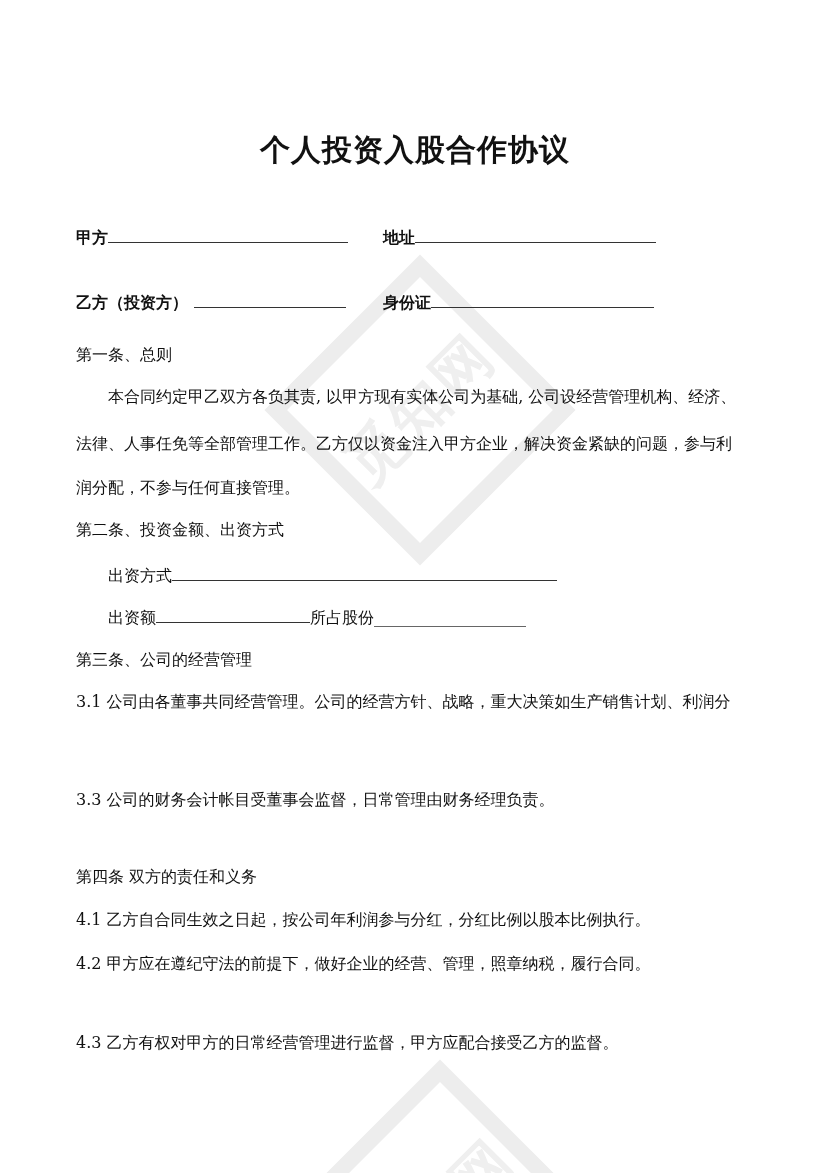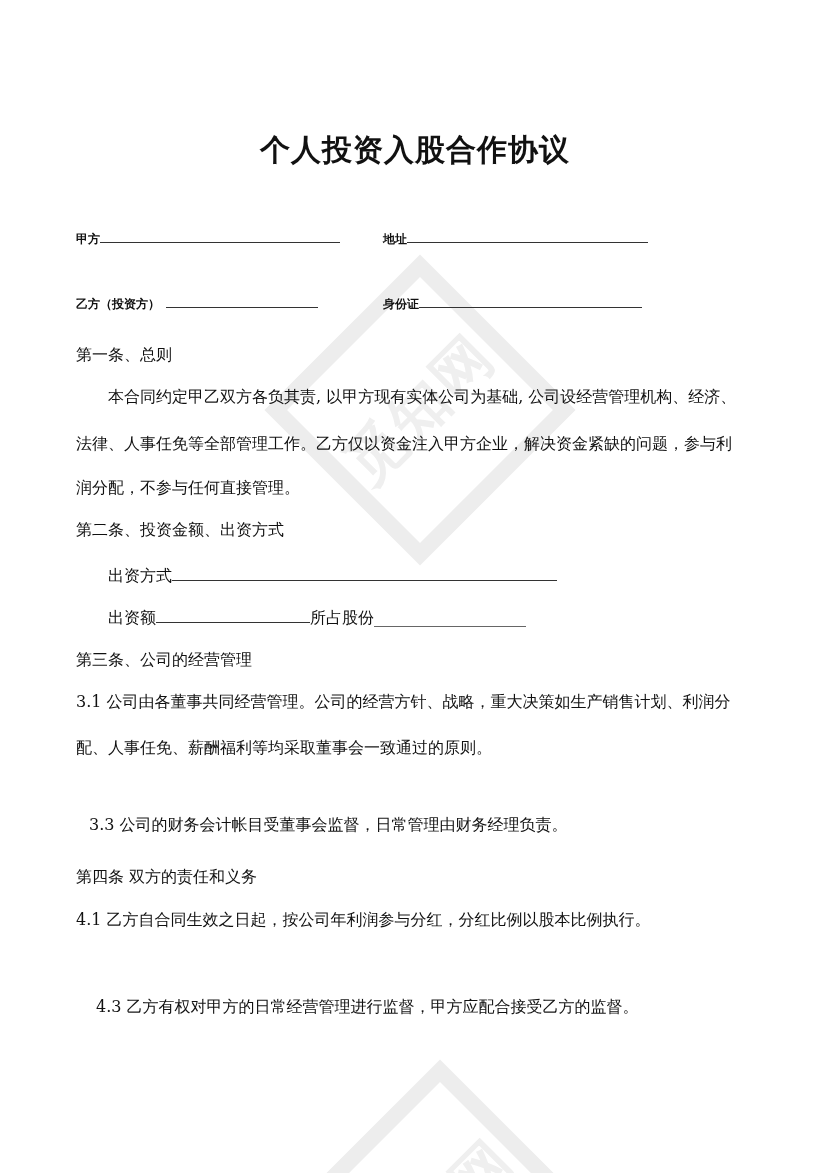--- a/index.html
+++ b/index.html
@@ -16,21 +16,21 @@
   .wm1 { left: 310px; top: 300px; }
   .wm2 { left: 330px; top: 1105px; }
 
   .title { position: absolute; left: 0; width: 830px; top: 130px; text-align: center;
            font-size: 30px; font-weight: bold; letter-spacing: 1px; z-index: 2; }
 
   .line { position: absolute; left: 76px; font-size: 16px; white-space: nowrap; z-index: 2; }
   .bold { font-weight: normal; }
   .blank { display: inline-block; border-bottom: 1px solid #333; height: 15px; vertical-align: baseline; }
   .dashes { display: inline-block; letter-spacing: 0px; }
-  .field-pair { position: absolute; font-size: 12px; white-space: nowrap; z-index: 2; font-weight: bold; }
+  .field-pair { position: absolute; font-size: 16px; white-space: nowrap; z-index: 2; font-weight: bold; }
 </style>
 </head>
 <body>
 
 <div class="page">
 
   <div class="wm wm1">
     <div class="wm-text">觅知网</div>
   </div>
   <div class="wm wm2">
@@ -60,20 +60,20 @@
   <div class="line bold" style="top:520px;">第二条、投资金额、出资方式</div>
   <div class="line" style="top:565px; left:108px;">
     <span>出资方式</span><span class="blank" style="width:385px;"></span>
   </div>
   <div class="line" style="top:607px; left:108px;">
     <span>出资额</span><span class="blank" style="width:154px;"></span><span>所占股份</span><span class="dashes">___________________</span>
   </div>
 
   <div class="line bold" style="top:650px;">第三条、公司的经营管理</div>
   <div class="line" style="top:692px;">3.1 公司由各董事共同经营管理。公司的经营方针、战略，重大决策如生产销售计划、利润分</div>
-  <div class="line" style="top:738px;">配、人事任免、薪酬福利等均采取董事会一致通过的原则。</div>
-  <div class="line" style="top:815px;margin-left:13px;">3.3 公司的财务会计帐目受董事会监督，日常管理由财务经理负责。</div>
+  <div class="line" style="top:790px;">3.3 公司的财务会计帐目受董事会监督，日常管理由财务经理负责。</div>
 
   <div class="line bold" style="top:867px;">第四条  双方的责任和义务</div>
   <div class="line" style="top:910px;">4.1 乙方自合同生效之日起，按公司年利润参与分红，分红比例以股本比例执行。</div>
-  <div class="line" style="top:997px;margin-left:20px;">4.3  乙方有权对甲方的日常经营管理进行监督，甲方应配合接受乙方的监督。</div>
+  <div class="line" style="top:954px;">4.2  甲方应在遵纪守法的前提下，做好企业的经营、管理，照章纳税，履行合同。</div>
+  <div class="line" style="top:1033px;">4.3  乙方有权对甲方的日常经营管理进行监督，甲方应配合接受乙方的监督。</div>
 
 </div>
 
 </body></html>

